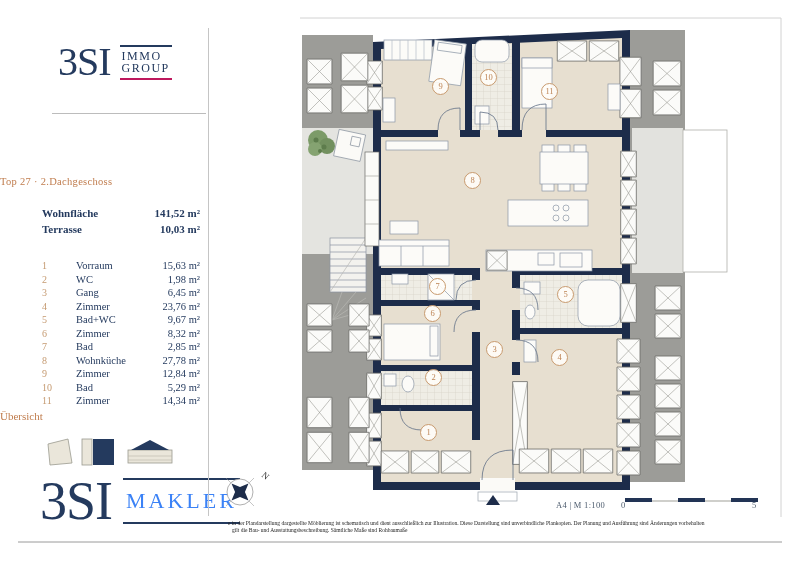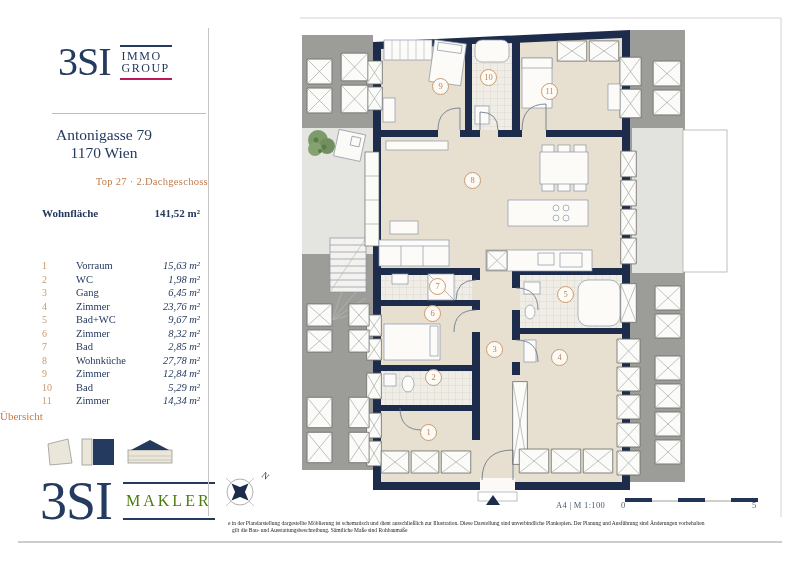--- a/index.html
+++ b/index.html
@@ -7,31 +7,31 @@
         font-family:"Liberation Serif", serif;color:#243a5e;}
   .abs{position:absolute;}
   
   .logo-top{left:58px;top:42px;display:flex;align-items:center;}
   .logo-3si{font-size:40px;line-height:40px;letter-spacing:-1px;color:#243a5e;}
   .logo-box{margin-left:9px;border-top:2px solid #243a5e;border-bottom:2px solid #be185d;
             padding:3px 2px;font-size:12px;line-height:12.5px;letter-spacing:1.5px;color:#243a5e;}
   .logo-bottom{left:40px;top:474px;display:flex;align-items:center;}
   .logo-3si-big{font-size:54px;line-height:54px;letter-spacing:-1px;color:#243a5e;}
   .makler-box{margin-left:11px;border-top:2px solid #243a5e;border-bottom:2px solid #243a5e;
-              padding:8px 3px;font-size:16px;letter-spacing:3px;color:#4d7c0f;}
+              padding:8px 3px;font-size:22px;letter-spacing:3px;color:#3b82f6;}
   .sep{left:52px;top:113px;width:154px;height:1px;background:#bcbcbc;}
   .address{left:0;top:126px;width:208px;text-align:center;font-size:15.5px;line-height:18px;color:#243a5e;}
-  .unit{left:0;top:176px;width:208px;text-align:right;font-size:10.5px;color:#c07d4e;letter-spacing:.3px;}
+  .unit{left:0;top:176px;width:208px;text-align:left;font-size:10.5px;color:#c07d4e;letter-spacing:.3px;}
   .summary{left:42px;top:205px;width:158px;font-weight:bold;font-size:11px;}
   .srow{display:flex;justify-content:space-between;line-height:16px;}
   .room-list{left:42px;top:259px;width:158px;font-size:10.5px;}
   .rrow{display:flex;line-height:13.55px;height:13.55px;}
   .rrow .no{width:14px;color:#c59a71;font-size:10px;}
   .rrow .nm{flex:1;margin-left:20px;color:#243a5e;}
-  .rrow .ar{color:#243a5e;text-align:left;font-style:italic;}
+  .rrow .ar{color:#243a5e;text-align:left;}
   .overview-label{left:0;top:410px;width:218px;font-size:11px;color:#c07d4e;}
   
   .marker{position:absolute;width:15px;height:15px;border:1px solid #c89a6e;border-radius:50%;
           background:rgba(255,253,248,.9);color:#bd8455;font-size:8.5px;line-height:15px;
           text-align:center;}
   .scale-text{left:556px;top:500px;font-size:8.5px;color:#4c5b6d;letter-spacing:.3px;}
   .scale-0{left:621px;top:500px;font-size:8.5px;color:#4c5b6d;}
   .scale-5{left:752px;top:500px;font-size:8.5px;color:#4c5b6d;}
   .scale-bar{left:625px;top:498px;width:133px;height:3.5px;display:flex;}
   .scale-bar span{flex:1;}
@@ -48,30 +48,30 @@
 <div class="page">
 
   <div class="abs logo-top">
     <span class="logo-3si">3SI</span>
     <span class="logo-box">
       <div>IMMO</div>
       <div>GROUP</div>
     </span>
   </div>
   <div class="abs sep"></div>
-  <div class="abs address">
-    <div>Antonigasse 79</div>
-    <div>1170 Wien</div>
-  </div>
   <div class="abs unit">Top 27 · 2.Dachgeschoss</div>
 
   <div class="abs summary">
     <div class="srow">
       <span>Wohnfläche</span>
       <span>141,52 m²</span>
+    </div>
+    <div class="srow">
+      <span>Terrasse</span>
+      <span>10,03 m²</span>
     </div>
   </div>
 
   <div class="abs room-list">
       <div class="rrow">
         <span class="no">1</span>
         <span class="nm">Vorraum</span>
         <span class="ar">15,63 m²</span>
       </div>
       <div class="rrow">

